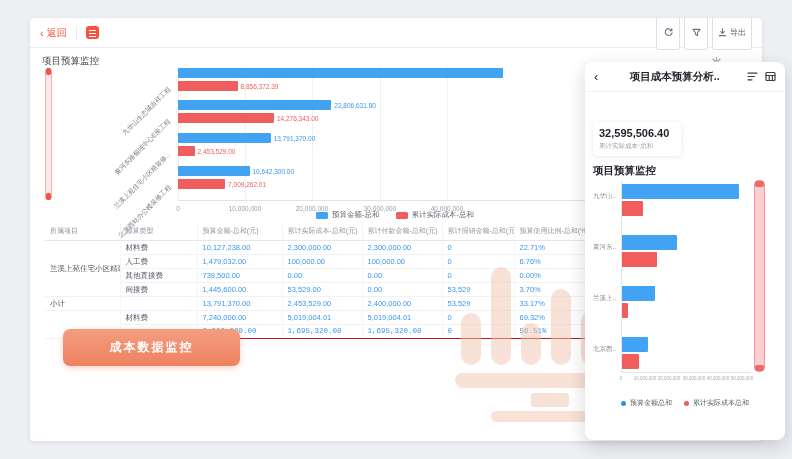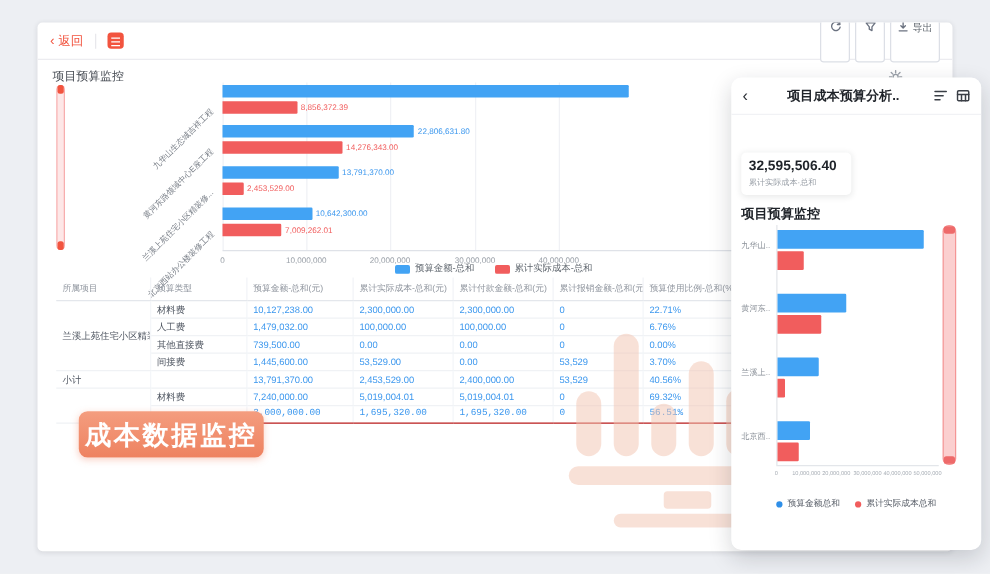--- a/index.html
+++ b/index.html
@@ -12,21 +12,21 @@
           display:flex;align-items:center;padding:0 10px;box-sizing:border-box;}
   .back{color:#f2543f;font-size:10px;display:flex;align-items:center;gap:3px;cursor:pointer;}
   .back .chev{font-size:11px;line-height:10px;}
   .tb-divider{width:1px;height:12px;background:#e8e8ec;margin:0 9px;}
   .doc-ico{width:13px;height:13px;border-radius:3px;background:#f2543f;margin-right:5px;position:relative;flex:none;}
   .doc-ico:before{content:"";position:absolute;left:3px;top:3.5px;right:3px;height:1.5px;background:#fff;
                   box-shadow:0 3px 0 #fff,0 6px 0 #fff;}
   .main-title{font-size:11.5px;font-weight:bold;color:#23272e;}
   .tb-actions{margin-left:auto;display:flex;gap:4px;align-items:center;}
   .tb-btn{height:34px;min-width:24px;padding:0 5px;border:1px solid #dcdfe6;border-radius:3px;background:#fff;
-          display:flex;justify-content:center;gap:3px;color:#5f666e;font-size:8px;cursor:pointer;box-sizing:border-box;}
+          display:flex;align-items:center;justify-content:center;gap:3px;color:#5f666e;font-size:8px;cursor:pointer;box-sizing:border-box;}
   .tb-btn svg{width:9px;height:9px;stroke:#6b7280;fill:none;stroke-width:1.2;stroke-linecap:round;stroke-linejoin:round;}
   .section-label{position:absolute;left:12px;top:37px;font-size:9.5px;color:#454a52;}
   .gear{position:absolute;right:40px;top:36px;width:11px;height:11px;cursor:pointer;}
   .gear svg{width:11px;height:11px;stroke:#9aa0a8;fill:none;stroke-width:1.1;stroke-linecap:round;}
   
   .mchart{position:absolute;left:12px;top:48px;width:706px;height:154px;}
   .mc-grid{position:absolute;top:0;height:134px;width:1px;background:#f0f1f5;}
   .mc-axis{position:absolute;left:136px;top:134px;width:560px;height:1px;background:#dfe2e8;}
   .mc-bar{position:absolute;height:10px;border-radius:0 1px 1px 0;}
   .mc-bar.blue{background:#42a3f4;}
@@ -51,23 +51,23 @@
   .dtable th{color:#8f959e;font-weight:normal;text-align:left;padding:4px 5px;font-size:7px;
              border-bottom:1px solid #e4e7ec;border-right:1px solid #f2f4f7;white-space:nowrap;overflow:hidden;}
   .dtable td{padding:2px 5px;line-height:9px;border-bottom:1px solid #f0f2f5;border-right:1px solid #f4f6f9;
              white-space:nowrap;overflow:hidden;}
   .dtable th:last-child,.dtable td:last-child{border-right:none;}
   .dtable .num{color:#3b97ee;}
   .dtable .typ{color:#4e5560;}
   .dtable .proj{color:#4e5560;vertical-align:middle;}
   .dtable tr.last td{border-bottom:1px solid #b91c1c;font-family:Liberation Mono, monospace;}
   
-  .sticker{position:absolute;left:33px;top:311px;width:148px;height:37px;z-index:6;
+  .sticker{position:absolute;left:33px;top:311px;width:177px;height:37px;z-index:6;
            background:linear-gradient(180deg,#f49d7f,#ee8260);border-radius:7px;display:flex;align-items:center;
-           justify-content:center;color:#fff;font-size:21px;font-weight:bold;letter-spacing:2px;
+           justify-content:center;color:#fff;font-size:12px;font-weight:bold;letter-spacing:2px;
            box-shadow:0 2px 6px rgba(238,130,96,.35);}
   .wmark{position:absolute;left:425px;top:227px;width:205px;height:178px;z-index:5;opacity:.5;pointer-events:none;}
   .wm{position:absolute;background:#f3c4b1;border-radius:10px;}
   
   .panel{position:absolute;left:585px;top:62px;width:200px;height:378px;background:#fff;border-radius:8px;
          box-shadow:0 6px 18px rgba(23,28,38,.18);z-index:10;overflow:hidden;}
   .p-head{position:absolute;top:0;left:0;right:0;height:30px;display:flex;align-items:center;
           padding:0 9px;border-bottom:1px solid #f1f2f5;box-sizing:border-box;}
   .p-back{font-size:13px;color:#2b2f36;cursor:pointer;line-height:12px;}
   .p-title{flex:1;text-align:center;font-size:10.5px;font-weight:bold;color:#1f2329;margin-left:4px;
@@ -255,21 +255,21 @@
           <td class="num">53,529</td>
           <td class="num">3.70%</td>
         </tr>
         <tr>
           <td class="proj">小计</td>
           <td class="typ"></td>
           <td class="num">13,791,370.00</td>
           <td class="num">2,453,529.00</td>
           <td class="num">2,400,000.00</td>
           <td class="num">53,529</td>
-          <td class="num">40.56%</td>
+          <td class="num">33.17%</td>
         </tr>
         <tr>
           <td class="proj" rowspan="2"></td>
           <td class="typ">材料费</td>
           <td class="num">7,240,000.00</td>
           <td class="num">5,019,004.01</td>
           <td class="num">5,019,004.01</td>
           <td class="num">0</td>
           <td class="num">69.32%</td>
         </tr>

